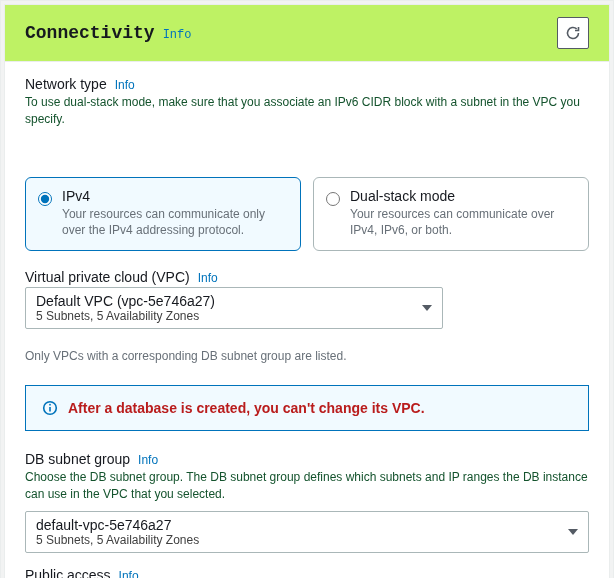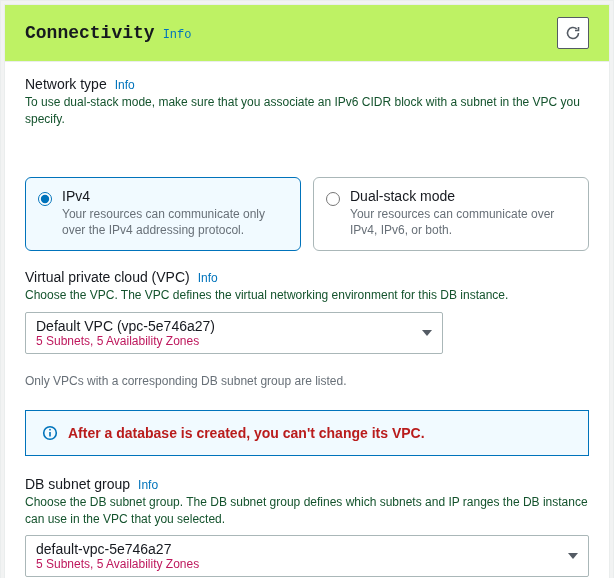--- a/index.html
+++ b/index.html
@@ -109,21 +109,21 @@
     width: 418px;
     border: 1px solid #aab7b8;
     border-radius: 2px;
     padding: 5px 25px 5px 10px;
     position: relative;
     cursor: pointer;
     background: #fff;
   }
   .select.full { width: 100%; }
   .select .sel-main { font-size: 14px; color: #16191f; }
-  .select .sel-sub { font-size: 12px; color: #be185d; }
+  .select .sel-sub { font-size: 12px; color: #404040; }
   .select .caret {
     position: absolute;
     right: 10px;
     top: 50%;
     transform: translateY(-50%);
   }
   .below-note {
     font-size: 12px;
     color: #687078;
     margin-top: 20px;
@@ -209,21 +209,20 @@
             <div class="tile-title">Dual-stack mode</div>
             <div class="tile-desc">Your resources can communicate over IPv4, IPv6, or both.</div>
           </div>
         </label>
       </div>
 
       <div class="section-label">
         <span>Virtual private cloud (VPC)</span>
         <span class="info-link">Info</span>
       </div>
-      <div class="section-desc">Choose the VPC. The VPC defines the virtual networking environment for this DB instance.</div>
       <div class="select">
         <div class="sel-main">Default VPC (vpc-5e746a27)</div>
         <div class="sel-sub">5 Subnets, 5 Availability Zones</div>
         <span class="caret">
           <svg width="10" height="6" viewBox="0 0 10 6">
               <path d="M0 0 L5 6 L10 0 Z" fill="#545b64"></path>
             </svg>
         </span>
       </div>
       <div class="below-note">Only VPCs with a corresponding DB subnet group are listed.</div>

